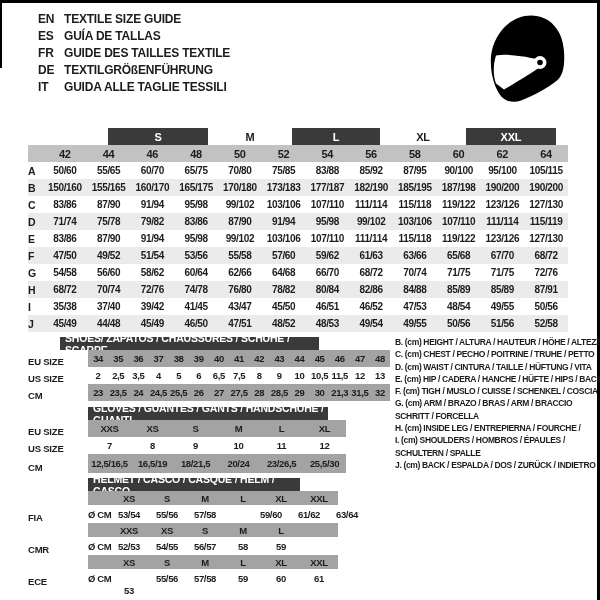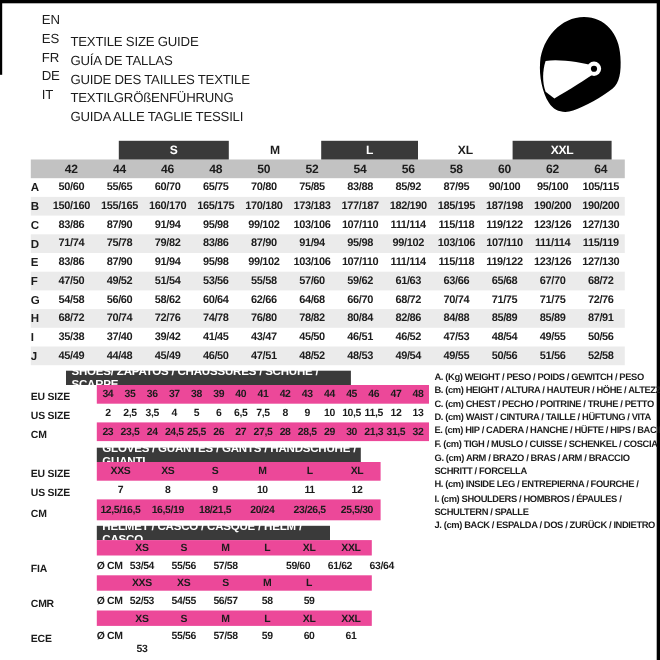--- a/index.html
+++ b/index.html
@@ -4,21 +4,21 @@
 <style>
   html,body{margin:0;padding:0;background:#fff;}
   .page{position:relative;width:600px;height:600px;background:#ffffff;overflow:hidden;
         font-family:"Liberation Sans",sans-serif;color:#1c1c1c;}
   .b-top{position:absolute;top:0;left:0;width:600px;height:3px;background:#000;}
   .b-right{position:absolute;top:0;right:0;width:3px;height:600px;background:#000;}
   .b-left{position:absolute;top:0;left:0;width:2px;height:68px;background:#000;}
 
   
   .langs{position:absolute;left:38px;top:9px;}
-  .lang-row{display:flex;height:17px;align-items:center;font-size:12px;font-weight:400;letter-spacing:-.2px;}
+  .lang-row{display:flex;height:17px;align-items:flex-end;font-size:12px;font-weight:700;letter-spacing:-.2px;}
   .lang-code{width:26px;}
   .lang-text{white-space:nowrap;margin-top:41px;}
 
   
   .logo{position:absolute;left:487px;top:13px;width:80px;height:93px;}
 
   
   .stable{position:absolute;left:28px;top:128px;width:540px;}
   .grp-row{position:relative;height:17px;}
   .grp-cell{position:absolute;top:0;height:17px;display:flex;align-items:center;justify-content:center;
@@ -31,21 +31,21 @@
   .d-label{width:15px;font-size:10.5px;letter-spacing:0;}
   .d-cell{flex:1 1 0;text-align:center;}
 
   
   .sub{position:absolute;left:28px;}
   .sub-bar{height:13px;background:#3a3a3a;color:#fff;display:flex;align-items:center;
            font-size:10.5px;font-weight:700;letter-spacing:-.2px;padding-left:5px;box-sizing:border-box;}
   .sub-row{display:flex;align-items:flex-end;}
   .sub-side{width:60px;font-size:9.5px;font-weight:700;letter-spacing:-.2px;}
   .sub-inner{display:flex;align-items:center;height:100%;}
-  .sub-inner.gray{background:#ec4899;}
+  .sub-inner.gray{background:#a3a3a3;}
   .sub-cell{flex:1 1 0;text-align:center;font-size:9.5px;font-weight:700;letter-spacing:-.35px;white-space:nowrap;}
   .fixed-cell{flex:0 0 auto;text-align:center;font-size:9.5px;font-weight:700;letter-spacing:-.35px;white-space:nowrap;}
 
   
   .legend{position:absolute;left:395px;top:336px;width:203px;}
   .legend-line{height:12.3px;line-height:12.3px;font-size:8.5px;font-weight:700;
                letter-spacing:-.35px;white-space:nowrap;}
 </style>
 </head>
 <body>
@@ -433,21 +433,20 @@
           <span class="fixed-cell" style="width: 38px;">55/56</span>
           <span class="fixed-cell" style="width: 38px;">57/58</span>
           <span class="fixed-cell" style="width: 38px;">59</span>
           <span class="fixed-cell" style="width: 38px;">60</span>
           <span class="fixed-cell" style="width: 38px;">61</span>
         </div>
       </div>
     </div>
 
   <div class="legend" id="legend">
-      <div class="legend-line">A. (Kg) WEIGHT / PESO / POIDS / GEWITCH / PESO</div>
       <div class="legend-line">B. (cm) HEIGHT / ALTURA / HAUTEUR / HÖHE / ALTEZZA</div>
       <div class="legend-line">C. (cm) CHEST / PECHO / POITRINE / TRUHE / PETTO</div>
       <div class="legend-line">D. (cm) WAIST / CINTURA / TAILLE / HÜFTUNG / VITA</div>
       <div class="legend-line">E. (cm) HIP / CADERA / HANCHE / HÜFTE / HIPS /  BACINO</div>
       <div class="legend-line">F. (cm) TIGH / MUSLO / CUISSE / SCHENKEL / COSCIA</div>
       <div class="legend-line">G. (cm) ARM  / BRAZO / BRAS / ARM / BRACCIO</div>
       <div class="legend-line">SCHRITT / FORCELLA</div>
       <div class="legend-line">H. (cm) INSIDE LEG / ENTREPIERNA / FOURCHE /</div>
       <div class="legend-line">I. (cm) SHOULDERS / HOMBROS / ÉPAULES /</div>
       <div class="legend-line">SCHULTERN / SPALLE</div>

